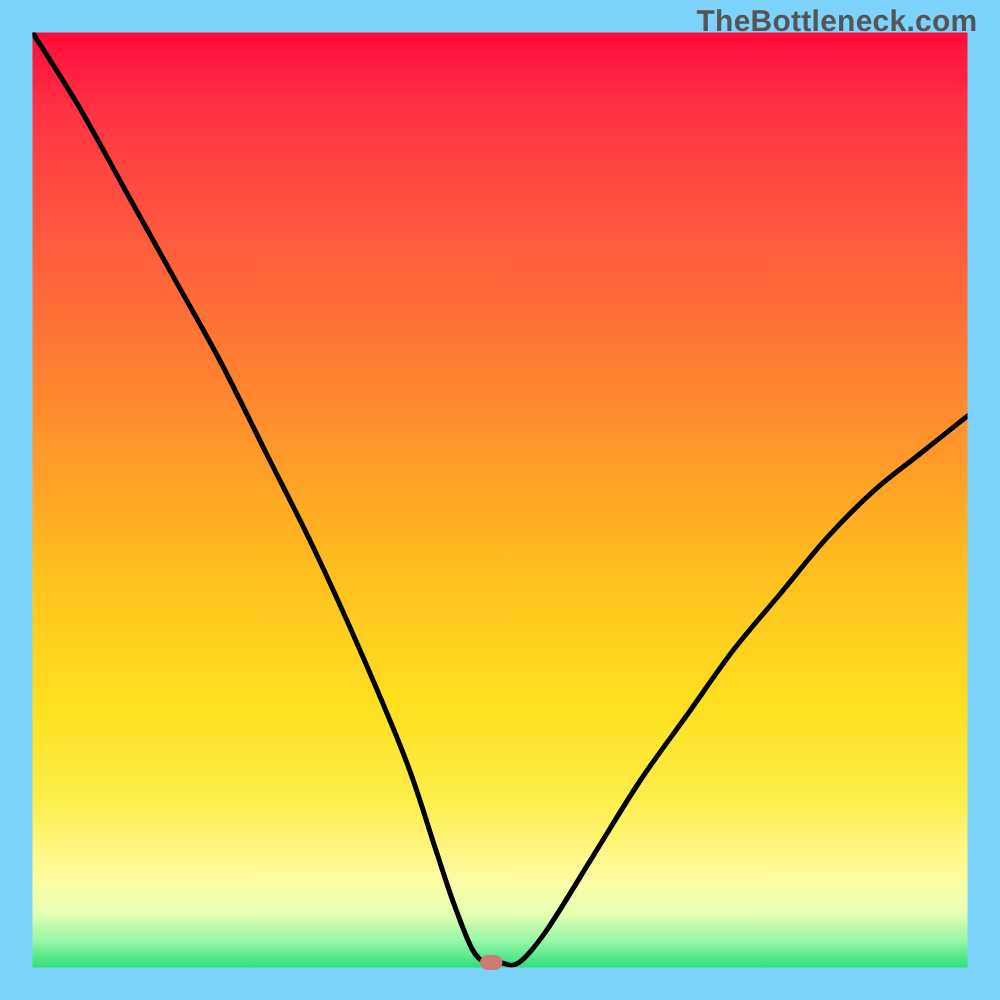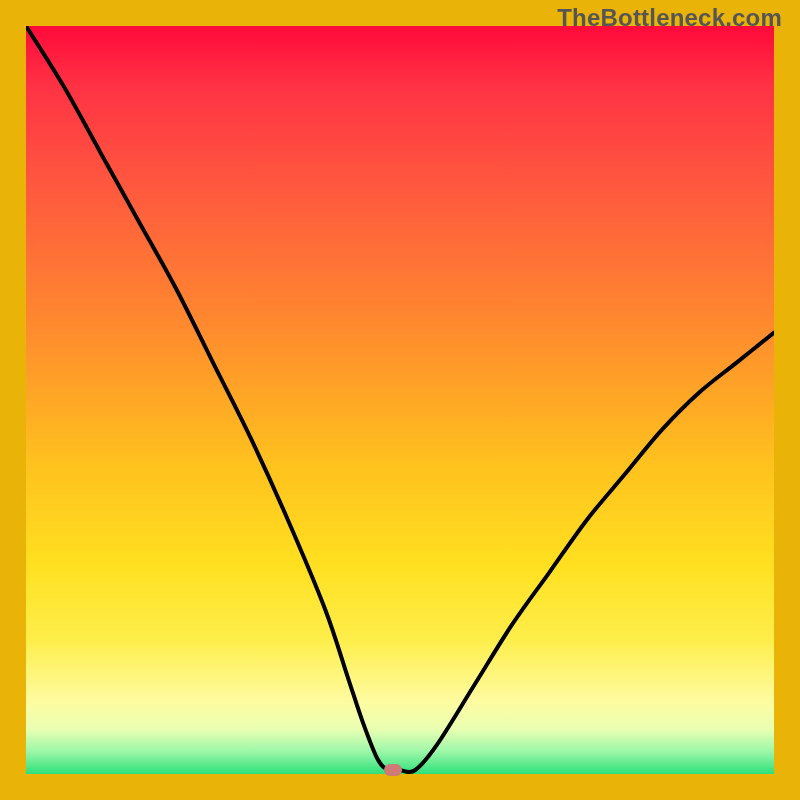--- a/index.html
+++ b/index.html
@@ -1,21 +1,21 @@
 <!DOCTYPE html>
 <html><head>
 <meta charset="utf-8">
 <style>
   * { margin: 0; padding: 0; box-sizing: border-box; }
   html, body { width: 800px; height: 800px; overflow: hidden; background: #000; }
   .frame {
     position: relative;
     width: 800px;
     height: 800px;
-    background: #eab308;
+    background: #7dd3fc;
   }
   .watermark {
     position: absolute;
     top: 4px;
     right: 18px;
     font-family: Arial, Helvetica, sans-serif;
     font-size: 24px;
     font-weight: 600;
     color: #555;
     letter-spacing: 0.2px;

